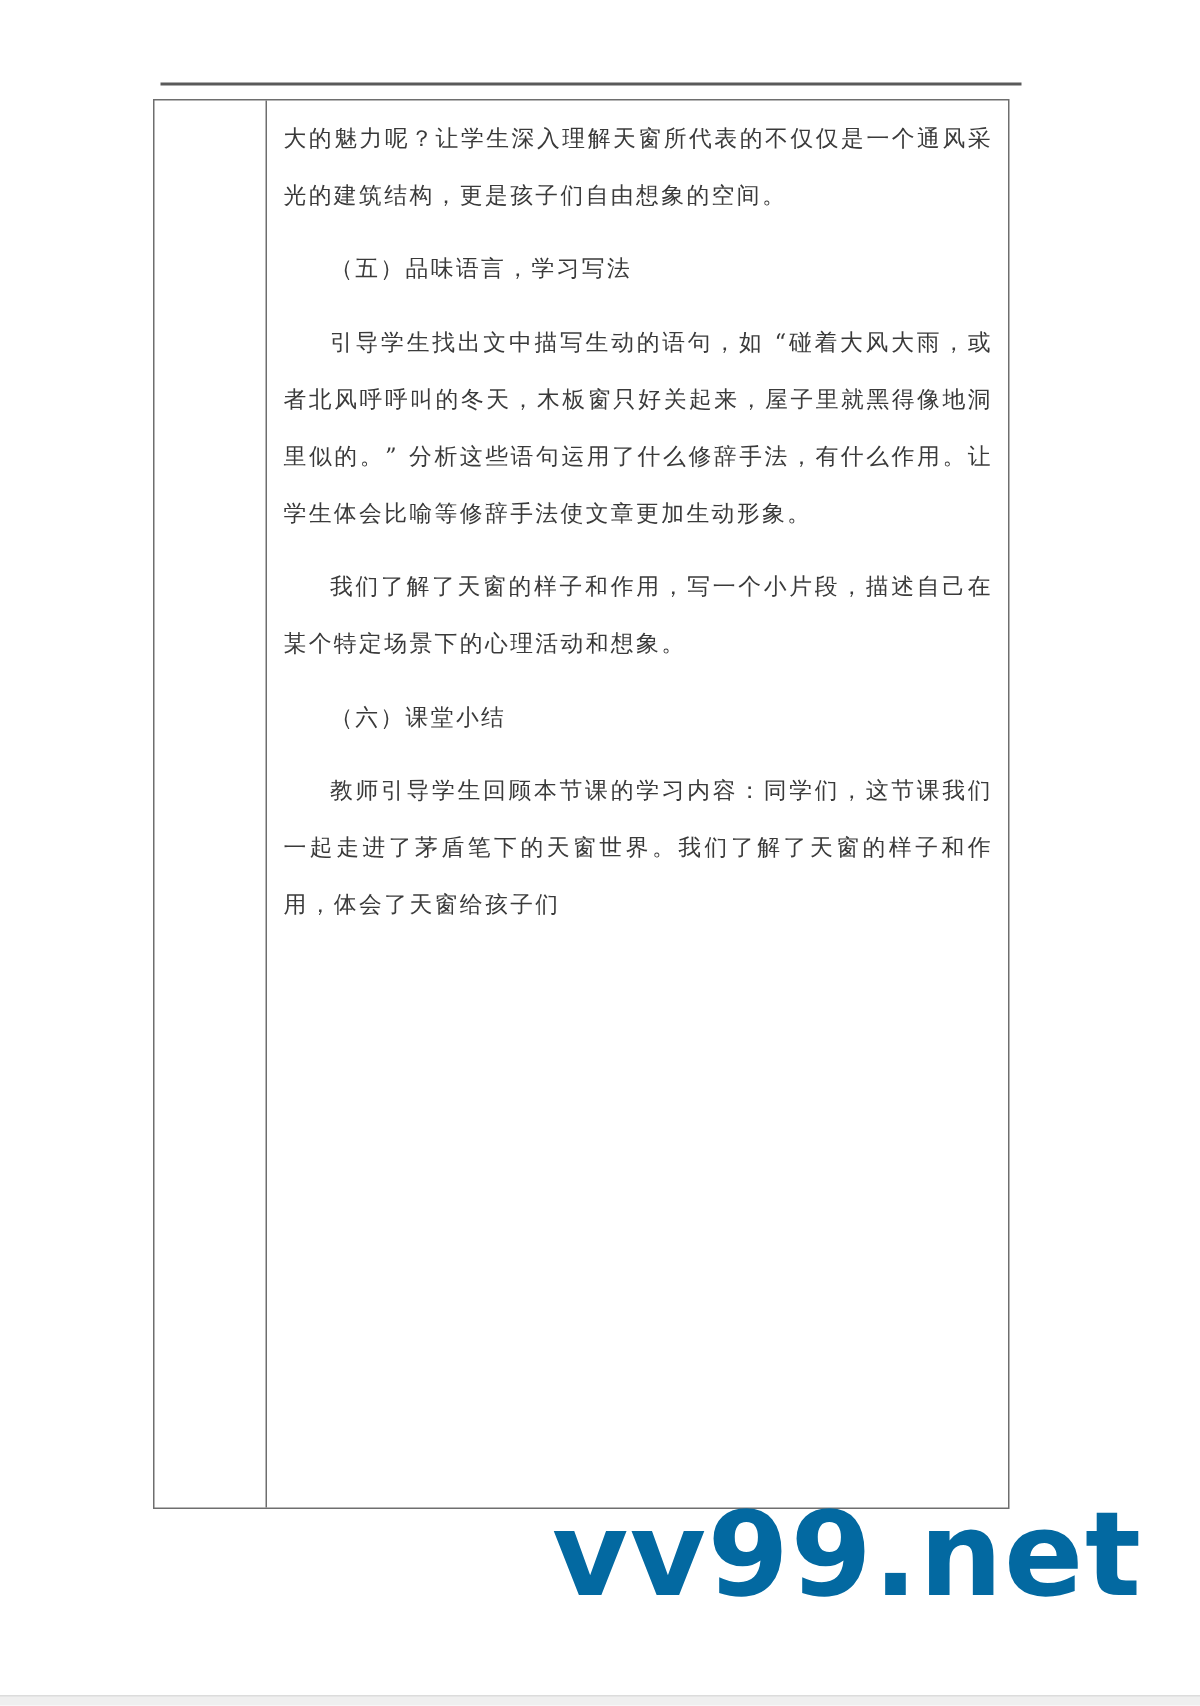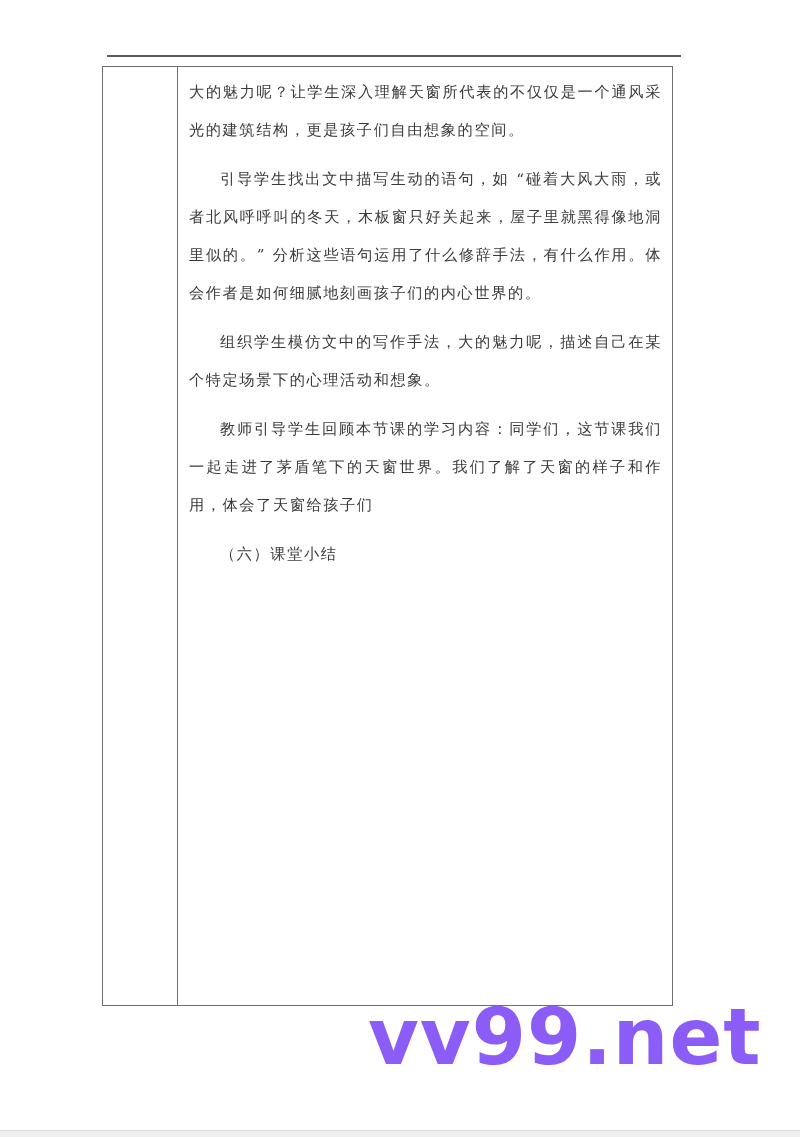--- a/index.html
+++ b/index.html
@@ -32,40 +32,41 @@
   .para {
     margin: 0; font-size: 15.2px; line-height: 38px; letter-spacing: 1.6px;
     text-align: justify; word-break: break-all;
   }
   .para.indent { text-indent: 31px; }
   .para.gap { margin-top: 11px; }
   .heading { text-indent: 31px; }
   .watermark {
     position: absolute; left: 368px; top: 992px;
     font-family: "DejaVu Sans", "Liberation Sans", sans-serif;
-    font-weight: bold; font-size: 78px; color: #8b5cf6; letter-spacing: 1px;
+    font-weight: bold; font-size: 78px; color: #0369a1; letter-spacing: 1px;
     pointer-events: none;
   }
   .bottom-bar {
     position: absolute; left: 0; top: 1130px; width: 800px; height: 7px;
     background: #efefef; border-top: 1px solid #dcdcdc;
   }
 </style>
 </head>
 <body>
 
 <div class="page">
   <div class="header-rule"></div>
 
   <div class="table">
     <div class="col-left"></div>
     <div class="col-right">
       <p class="para">大的魅力呢？让学生深入理解天窗所代表的不仅仅是一个通风采光的建筑结构，更是孩子们自由想象的空间。</p>
-      <p class="para indent gap">引导学生找出文中描写生动的语句，如 “碰着大风大雨，或者北风呼呼叫的冬天，木板窗只好关起来，屋子里就黑得像地洞里似的。” 分析这些语句运用了什么修辞手法，有什么作用。体会作者是如何细腻地刻画孩子们的内心世界的。</p>
-      <p class="para indent gap">组织学生模仿文中的写作手法，大的魅力呢，描述自己在某个特定场景下的心理活动和想象。</p>
+      <p class="para heading gap">（五）品味语言，学习写法</p>
+      <p class="para indent gap">引导学生找出文中描写生动的语句，如 “碰着大风大雨，或者北风呼呼叫的冬天，木板窗只好关起来，屋子里就黑得像地洞里似的。” 分析这些语句运用了什么修辞手法，有什么作用。让学生体会比喻等修辞手法使文章更加生动形象。</p>
+      <p class="para indent gap">我们了解了天窗的样子和作用，写一个小片段，描述自己在某个特定场景下的心理活动和想象。</p>
+      <p class="para heading gap">（六）课堂小结</p>
       <p class="para indent gap">教师引导学生回顾本节课的学习内容：同学们，这节课我们一起走进了茅盾笔下的天窗世界。我们了解了天窗的样子和作用，体会了天窗给孩子们</p>
-      <p class="para heading gap">（六）课堂小结</p>
     </div>
   </div>
 
   <div class="watermark">vv99.net</div>
 </div>
 <div class="bottom-bar"></div>
 
 </body></html>

